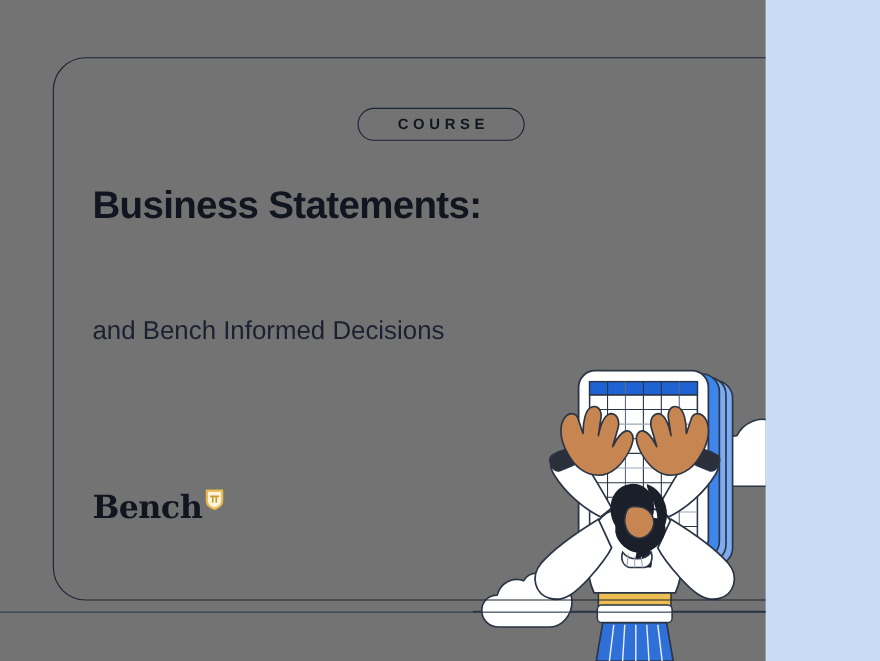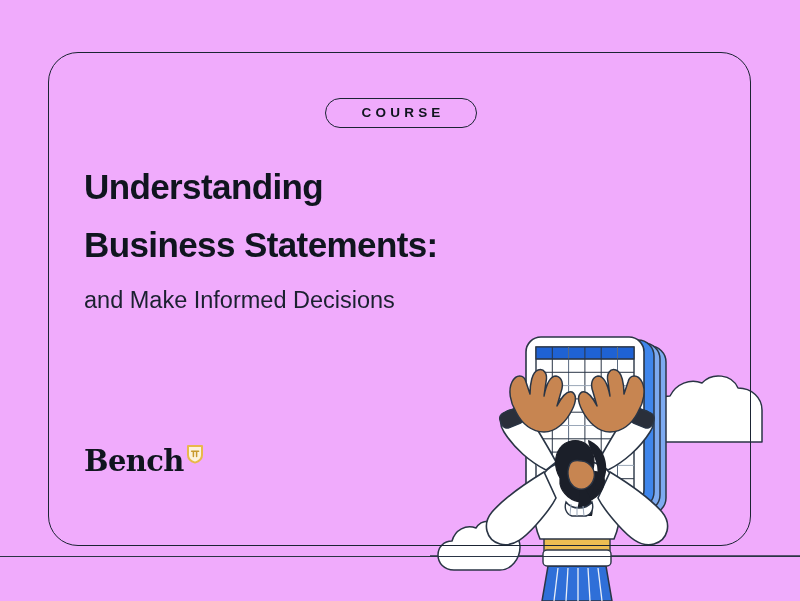--- a/index.html
+++ b/index.html
@@ -9,23 +9,23 @@
   }
   body {
     width: 800px;
     height: 601px;
     overflow: hidden;
     font-family: "Liberation Sans", sans-serif;
   }
 
   #stage {
     position: relative;
-    width: 800px;
+    width: 696px;
     height: 601px;
-    background: #f0abfc;
+    background: #737373;
     overflow: hidden;
   }
 
   
   .card-frame {
     position: absolute;
     left: 48px;
     top: 52px;
     width: 703px;
     height: 494px;
@@ -272,26 +272,25 @@
 
   <div class="horizon"></div>
 
   <div class="card-frame"></div>
 
   <div class="course-badge">
     <span class="course-badge-label">COURSE</span>
   </div>
 
   <div class="title-block">
-    <div class="title-line">Understanding</div>
     <div class="title-line">Business Statements:</div>
   </div>
 
   <div class="subtitle-block">
-    <div class="subtitle-line">and Make Informed Decisions</div>
+    <div class="subtitle-line">and Bench Informed Decisions</div>
   </div>
 
   <div class="logo">
     <span class="logo-word">Bench</span>
     <span class="logo-shield">
       <svg width="18" height="20" viewBox="0 0 18 20" xmlns="http://www.w3.org/2000/svg">
         <path d="M2 2 H16 V11 C16 15 12.5 17.6 9 18.6 C5.5 17.6 2 15 2 11 Z" fill="#fdf3dc" stroke="#e8b84b" stroke-width="2" stroke-linejoin="round"></path>
         <path d="M5.6 7.2 H12.6 M7.4 7.2 V12.4 M10.6 7.2 V12.4" fill="none" stroke="#c89a2e" stroke-width="1.5" stroke-linecap="round"></path>
       </svg>
     </span>

